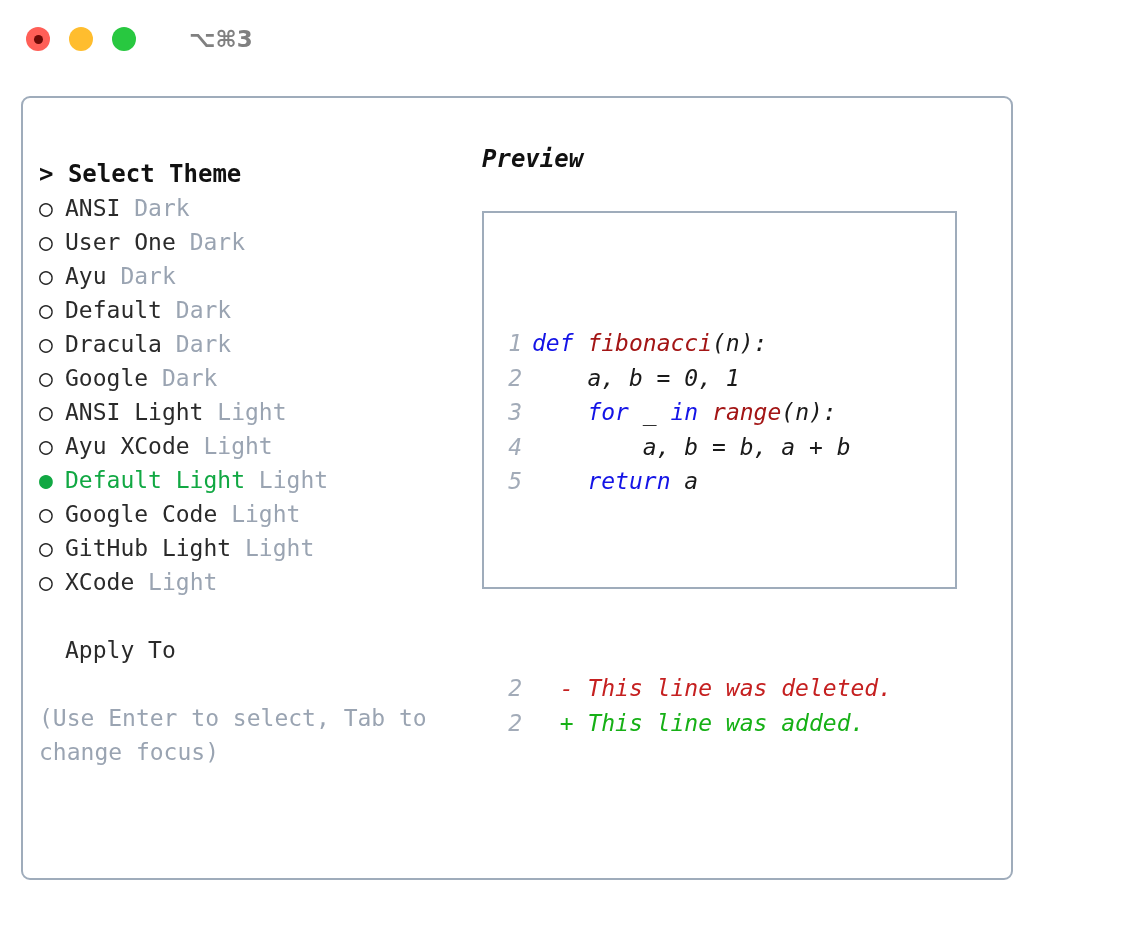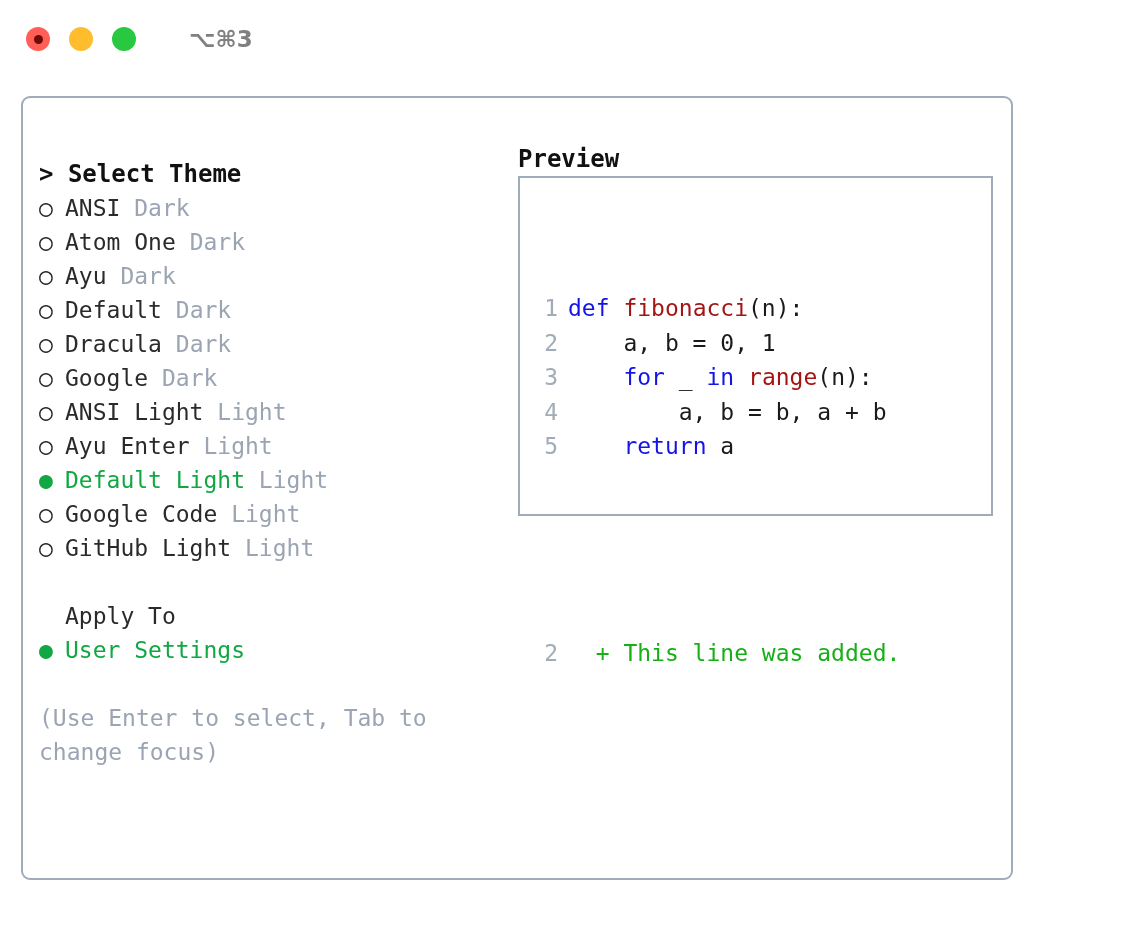--- a/index.html
+++ b/index.html
@@ -140,34 +140,36 @@
     font-size: 23px;
     line-height: 34px;
     color: #9aa4b2;
     white-space: pre-wrap;
     width: 420px;
   }
 
   
   .right-col {
     position: absolute;
-    left: 495px;
+    left: 459px;
     top: 44px;
     width: 490px;
+    font-style: italic;
   }
   .preview-title {
     font-size: 24px;
     font-weight: bold;
     color: #111111;
     line-height: 34px;
     white-space: pre;
   }
   .preview-box {
+    margin-top: 35px;
     width: 475px;
-    height: 340px;
+    height: 378px;
     border: 2px solid #9facbb;
     box-sizing: border-box;
     background: #ffffff;
     position: relative;
   }
   .code {
     position: absolute;
     left: 14px;
     top: 44px;
     font-size: 23px;
@@ -204,50 +206,50 @@
     <div class="shortcut">⌥⌘3</div>
   </div>
 
   <div class="panel">
     <div class="panel-inner">
 
       <div class="left-col">
         <div class="heading">&gt; Select Theme</div>
         <div id="theme-list">
             <div class="opt"><span class="bullet">○ </span><span>ANSI</span><span class="variant"> Dark</span></div>
-            <div class="opt"><span class="bullet">○ </span><span>Atom One</span><span class="variant"> Dark</span></div>
+            <div class="opt"><span class="bullet">○ </span><span>User One</span><span class="variant"> Dark</span></div>
             <div class="opt"><span class="bullet">○ </span><span>Ayu</span><span class="variant"> Dark</span></div>
             <div class="opt"><span class="bullet">○ </span><span>Default</span><span class="variant"> Dark</span></div>
             <div class="opt"><span class="bullet">○ </span><span>Dracula</span><span class="variant"> Dark</span></div>
             <div class="opt"><span class="bullet">○ </span><span>Google</span><span class="variant"> Dark</span></div>
             <div class="opt"><span class="bullet">○ </span><span>ANSI Light</span><span class="variant"> Light</span></div>
-            <div class="opt"><span class="bullet">○ </span><span>Ayu Enter</span><span class="variant"> Light</span></div>
+            <div class="opt"><span class="bullet">○ </span><span>Ayu XCode</span><span class="variant"> Light</span></div>
             <div class="opt selected"><span class="bullet">● </span><span>Default Light</span><span class="variant"> Light</span></div>
             <div class="opt"><span class="bullet">○ </span><span>Google Code</span><span class="variant"> Light</span></div>
             <div class="opt"><span class="bullet">○ </span><span>GitHub Light</span><span class="variant"> Light</span></div>
+            <div class="opt"><span class="bullet">○ </span><span>XCode</span><span class="variant"> Light</span></div>
           </div>
 
         <div class="spacer-sm"></div>
 
         <div class="opt plain"><span class="bullet"> </span><span>Apply To</span></div>
         <div id="apply-to-list">
-            <div class="opt selected"><span class="bullet">● </span><span>User Settings</span></div>
           </div>
 
         <div class="spacer-md"></div>
 
         <div class="hint">(Use Enter to select, Tab to change focus)</div>
       </div>
 
       <div class="right-col">
         <div class="preview-title">Preview</div>
         <div class="preview-box">
           <div class="code">
             <div id="code-lines"><div><span class="ln">1</span><span class="kw">def </span><span class="fn">fibonacci</span><span class="pl">(n):</span></div><div><span class="ln">2</span><span class="pl">    a, b = 0, 1</span></div><div><span class="ln">3</span><span class="pl">    </span><span class="kw">for</span><span class="pl"> _ </span><span class="kw">in</span><span class="pl"> </span><span class="fn">range</span><span class="pl">(n):</span></div><div><span class="ln">4</span><span class="pl">        a, b = b, a + b</span></div><div><span class="ln">5</span><span class="pl">    </span><span class="kw">return</span><span class="pl"> a</span></div></div>
             <div class="code-gap"></div>
-            <div id="diff-lines"><div><span class="ln">2</span><span class="add">  + This line was added.</span></div></div>
+            <div id="diff-lines"><div><span class="ln">2</span><span class="del">  - This line was deleted.</span></div><div><span class="ln">2</span><span class="add">  + This line was added.</span></div></div>
           </div>
         </div>
       </div>
 
     </div>
   </div>
 </div>
 
 </body></html>

